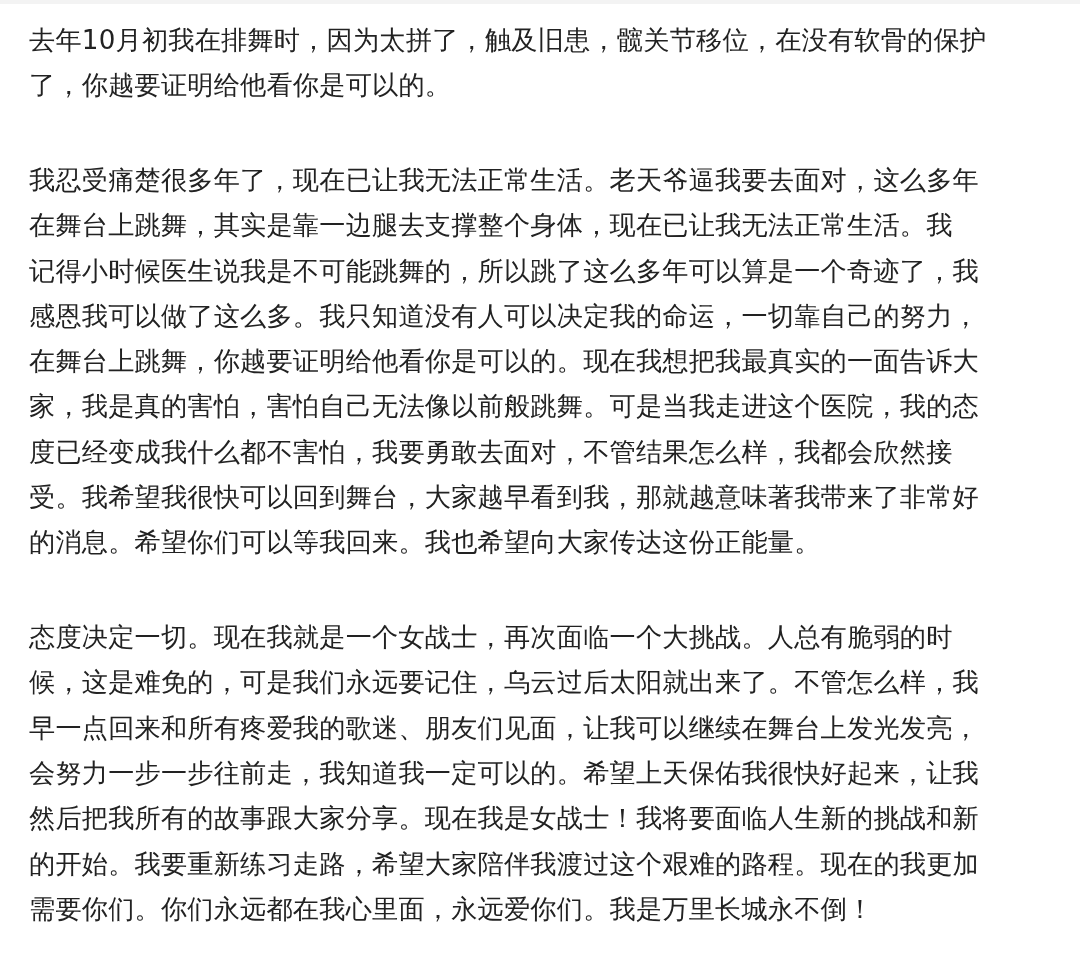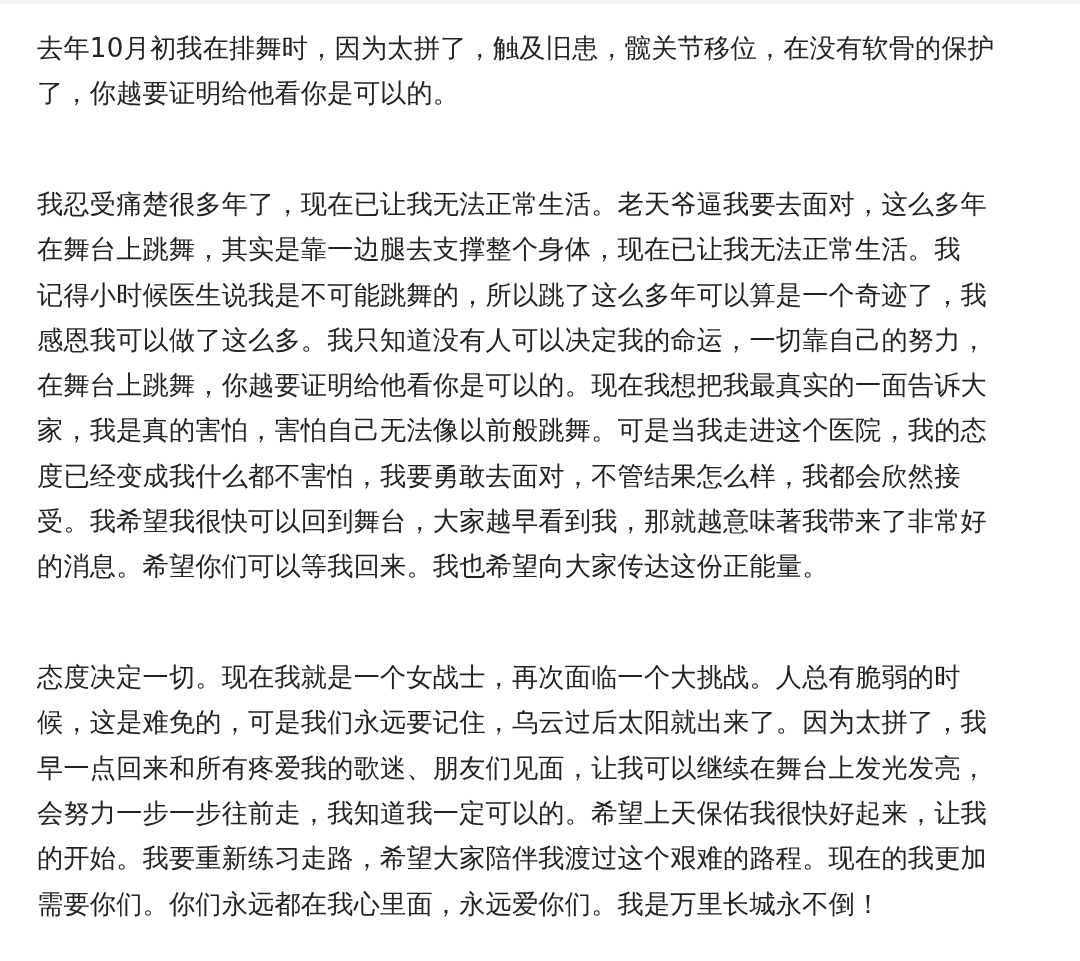--- a/index.html
+++ b/index.html
@@ -23,21 +23,21 @@
     height: 4px;
     background: #f3f3f3;
   }
   .article {
     position: absolute;
     left: 25px;
     top: 14px;
     width: 1040px;
   }
   .para {
-    margin: 12px;
+    margin: 4px;
   }
   .line {
     display: block;
     height: 45.3px;
     line-height: 45.3px;
     font-size: 26.2px;
     white-space: nowrap;
     letter-spacing: 0.2px;
   }
   .gap {
@@ -67,20 +67,21 @@
     <span class="line">家，我是真的害怕，害怕自己无法像以前般跳舞。可是当我走进这个医院，我的态</span>
     <span class="line">度已经变成我什么都不害怕，我要勇敢去面对，不管结果怎么样，我都会欣然接</span>
     <span class="line">受。我希望我很快可以回到舞台，大家越早看到我，那就越意味著我带来了非常好</span>
     <span class="line">的消息。希望你们可以等我回来。我也希望向大家传达这份正能量。</span>
   </p>
 
   <div class="gap"></div>
 
   <p class="para">
     <span class="line">态度决定一切。现在我就是一个女战士，再次面临一个大挑战。人总有脆弱的时</span>
-    <span class="line">候，这是难免的，可是我们永远要记住，乌云过后太阳就出来了。因为太拼了，我</span>
+    <span class="line">候，这是难免的，可是我们永远要记住，乌云过后太阳就出来了。不管怎么样，我</span>
     <span class="line">早一点回来和所有疼爱我的歌迷、朋友们见面，让我可以继续在舞台上发光发亮，</span>
     <span class="line">会努力一步一步往前走，我知道我一定可以的。希望上天保佑我很快好起来，让我</span>
+    <span class="line">然后把我所有的故事跟大家分享。现在我是女战士！我将要面临人生新的挑战和新</span>
     <span class="line">的开始。我要重新练习走路，希望大家陪伴我渡过这个艰难的路程。现在的我更加</span>
     <span class="line">需要你们。你们永远都在我心里面，永远爱你们。我是万里长城永不倒！</span>
   </p>
 
 </div>
 
 </body></html>

